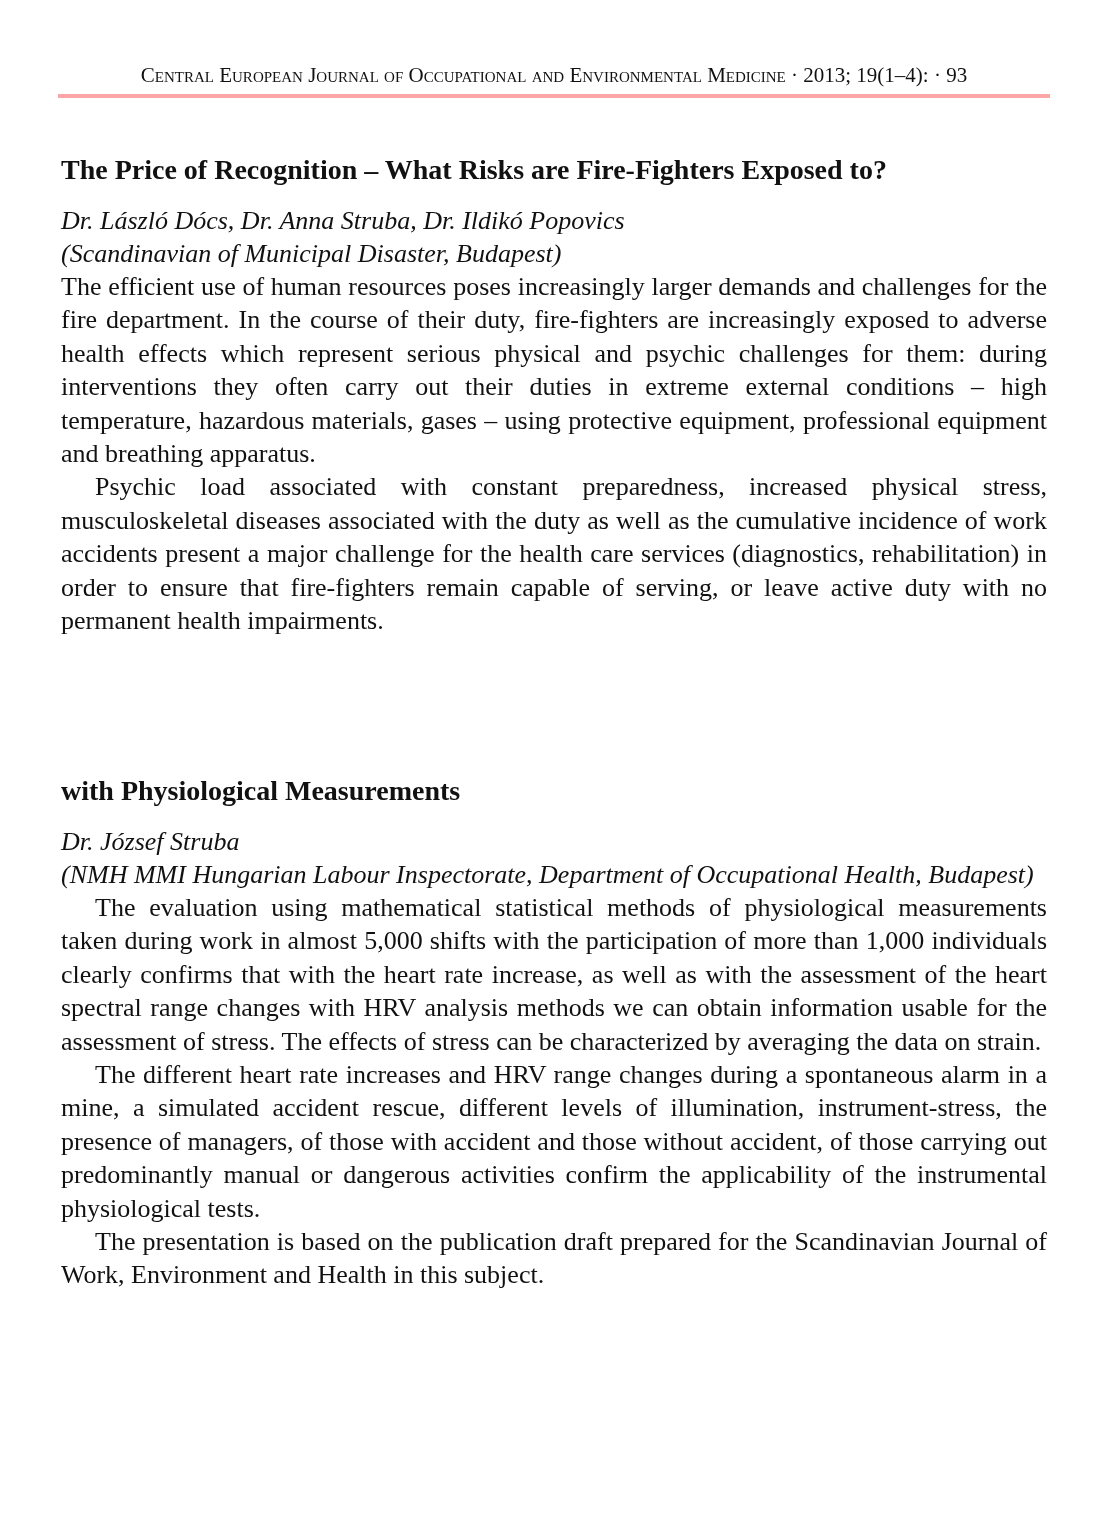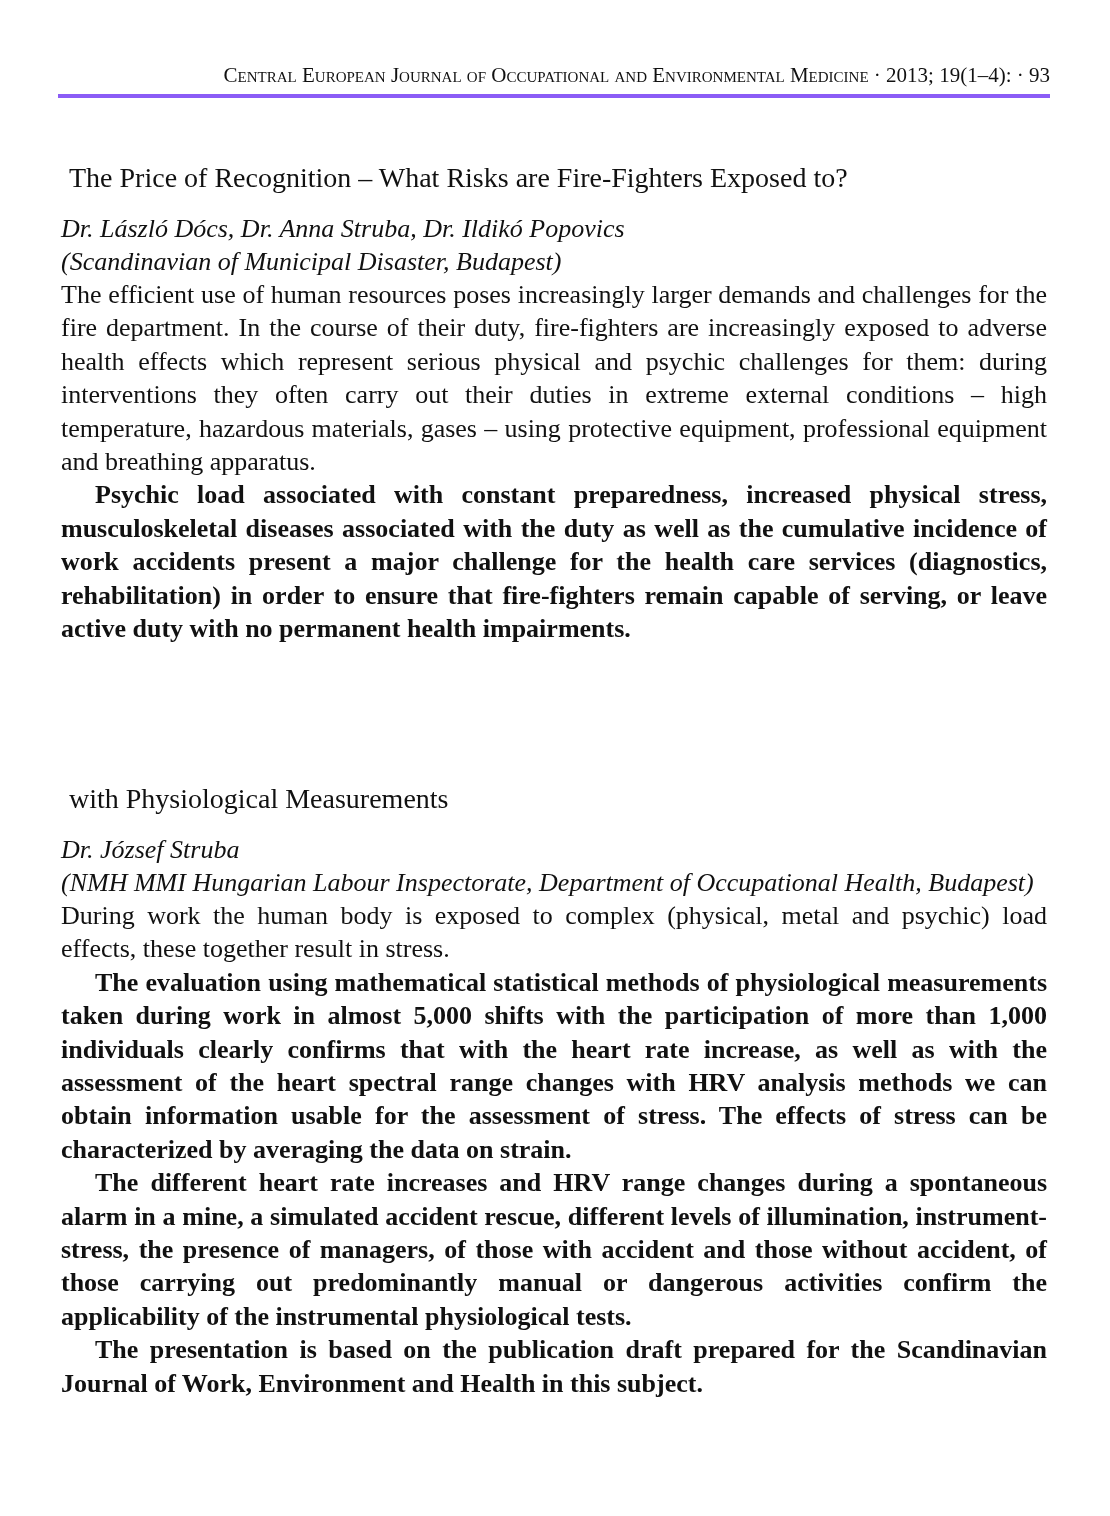--- a/index.html
+++ b/index.html
@@ -1,29 +1,29 @@
 <!DOCTYPE html>
 <html><head>
 <meta charset="utf-8">
 <style>
   html, body { margin: 0; padding: 0; background: #ffffff; }
   body { width: 1110px; height: 1516px; position: relative; overflow: hidden;
          font-family: "Liberation Serif", "DejaVu Serif", serif; color: #111; }
   .running-head { position: absolute; left: 58px; top: 58px; width: 992px; height: 40px;
-                  border-bottom: 4px solid #8b5cf6; box-sizing: border-box; text-align: right; }
+                  border-bottom: 4px solid #fca5a5; box-sizing: border-box; text-align: center; }
   .running-head span { font-size: 21px; letter-spacing: 0px; line-height: 34px; font-variant: small-caps; }
   .article { position: absolute; left: 61px; width: 986px; }
   .a1 { top: 152px; }
   .a2 { top: 738px; }
-  h2 { margin: 8px; font-size: 28px; font-weight: normal; line-height: 35px; }
+  h2 { margin: 0; font-size: 28px; font-weight: bold; line-height: 35px; }
   .authors, .affil { font-style: italic; font-size: 26px; line-height: 33px; margin: 0; }
   .authors { margin-top: 17px; }
   .body { }
   .body p { margin: 0; font-size: 26px; line-height: 33.4px; text-align: justify; }
-  .body p.indent { text-indent: 34px; font-weight: bold; }
+  .body p.indent { text-indent: 34px; }
 </style>
 </head>
 <body>
 
 <div class="running-head">
   <span>Central European Journal of Occupational and Environmental Medicine · 2013; 19(1–4): · 93</span>
 </div>
 
 <div class="article a1">
   <h2>The Price of Recognition – What Risks are Fire-Fighters Exposed to?</h2>
@@ -36,18 +36,17 @@
 </div>
 
 <div class="article a2">
   <h2>
     <br>
     <span>with Physiological Measurements</span>
   </h2>
   <p class="authors">Dr. József Struba</p>
   <p class="affil">(NMH MMI Hungarian Labour Inspectorate, Department of Occupational Health, Budapest)</p>
   <div class="body">
-    <p>During work the human body is exposed to complex (physical, metal and psychic) load effects, these together result in stress.</p>
     <p class="indent">The evaluation using mathematical statistical methods of physiological measurements taken during work in almost 5,000 shifts with the participation of more than 1,000 individuals clearly confirms that with the heart rate increase, as well as with the assessment of the heart spectral range changes with HRV analysis methods we can obtain information usable for the assessment of stress. The effects of stress can be characterized by averaging the data on strain.</p>
     <p class="indent">The different heart rate increases and HRV range changes during a spontaneous alarm in a mine, a simulated accident rescue, different levels of illumination, instrument-stress, the presence of managers, of those with accident and those without accident, of those carrying out predominantly manual or dangerous activities confirm the applicability of the instrumental physiological tests.</p>
     <p class="indent">The presentation is based on the publication draft prepared for the Scandinavian Journal of Work, Environment and Health in this subject.</p>
   </div>
 </div>
 
 </body></html>

